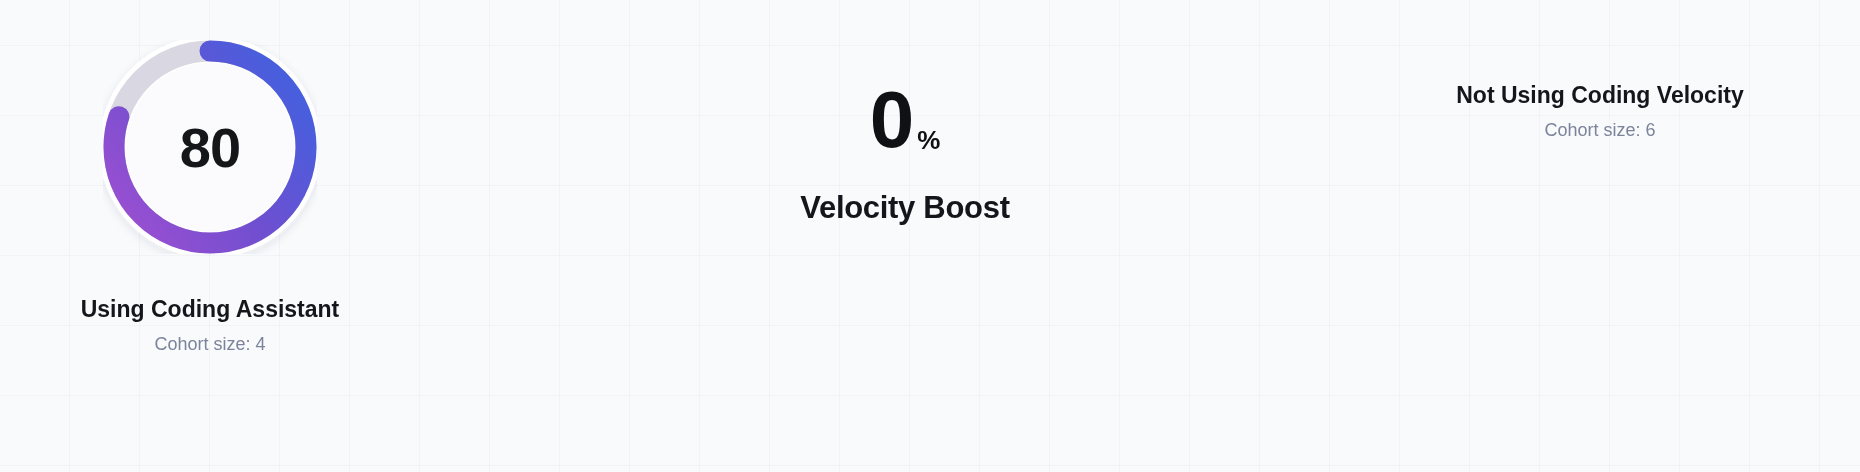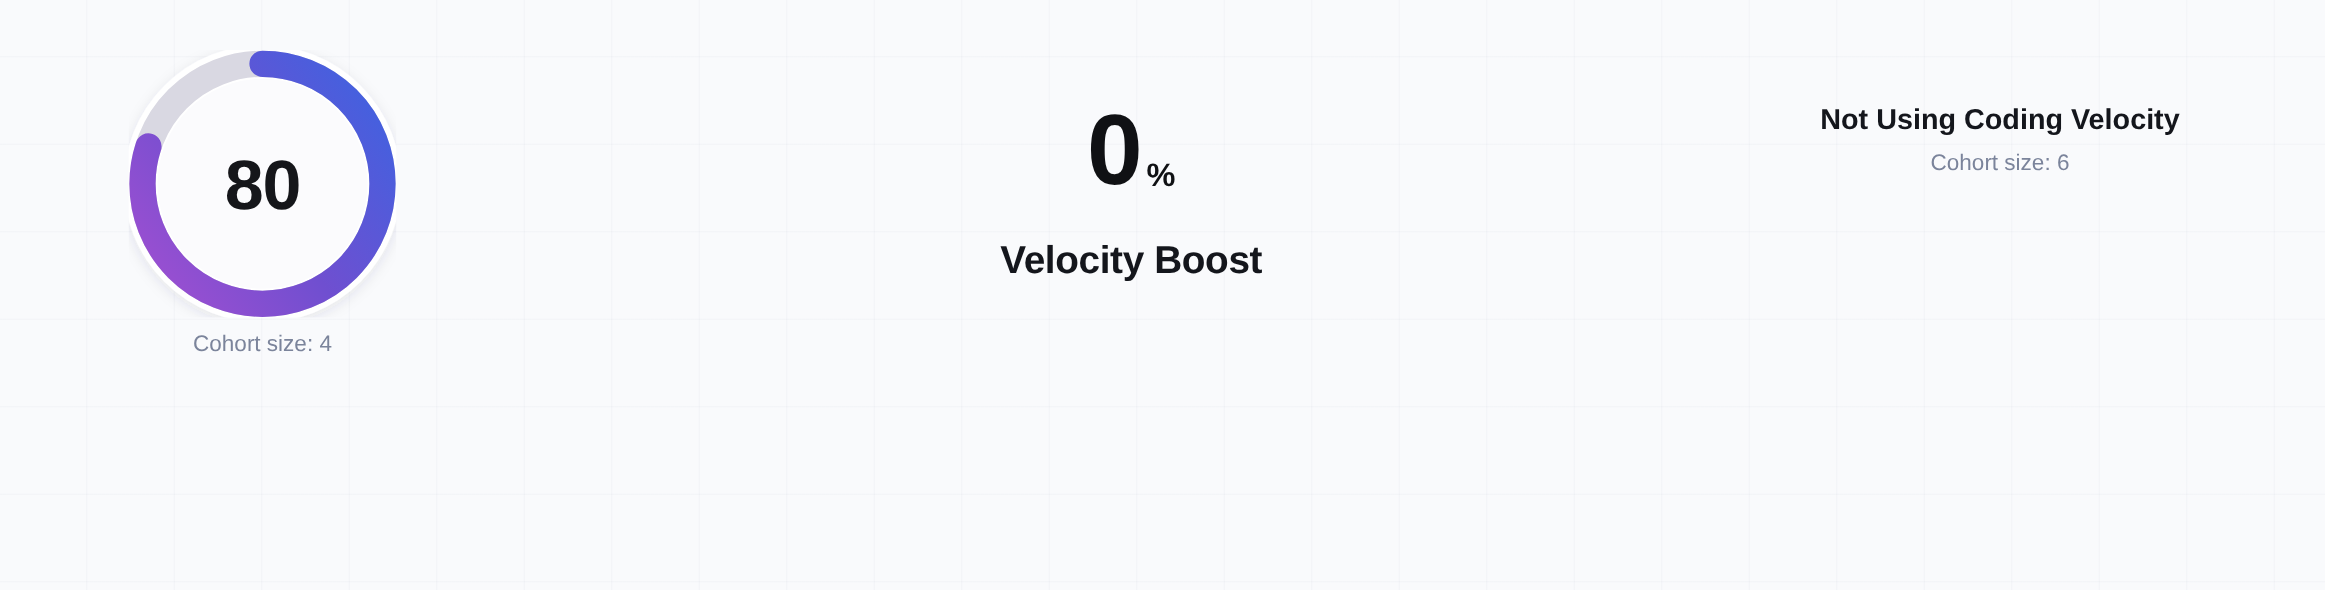--- a/index.html
+++ b/index.html
@@ -127,20 +127,21 @@
         <circle cx="107" cy="107" r="96" fill="none" stroke="#ffffff" stroke-width="30" filter="url(#softShadowL)"></circle>
 
         <circle cx="107" cy="107" r="96" fill="none" stroke="#d9d8e2" stroke-width="21"></circle>
 
         <circle cx="107" cy="107" r="96" fill="none" stroke="url(#gradLeft)" stroke-width="21" stroke-linecap="round" stroke-dasharray="482.5 603.2" stroke-dashoffset="0" transform="rotate(-90 107 107)"></circle>
 
         <circle cx="107" cy="107" r="84" fill="#fbfbfd"></circle>
       </svg>
       <div class="gauge-value">80</div>
     </div>
+    <div class="gauge-label">Using Coding Assistant</div>
     <div class="gauge-sub">Cohort size: 4</div>
   </div>
 
   <div class="panel center-panel">
     <div class="delta-row">
       <span class="delta-num">0</span>
       <span class="delta-unit">%</span>
     </div>
     <div class="center-title">Velocity Boost</div>
   </div>

